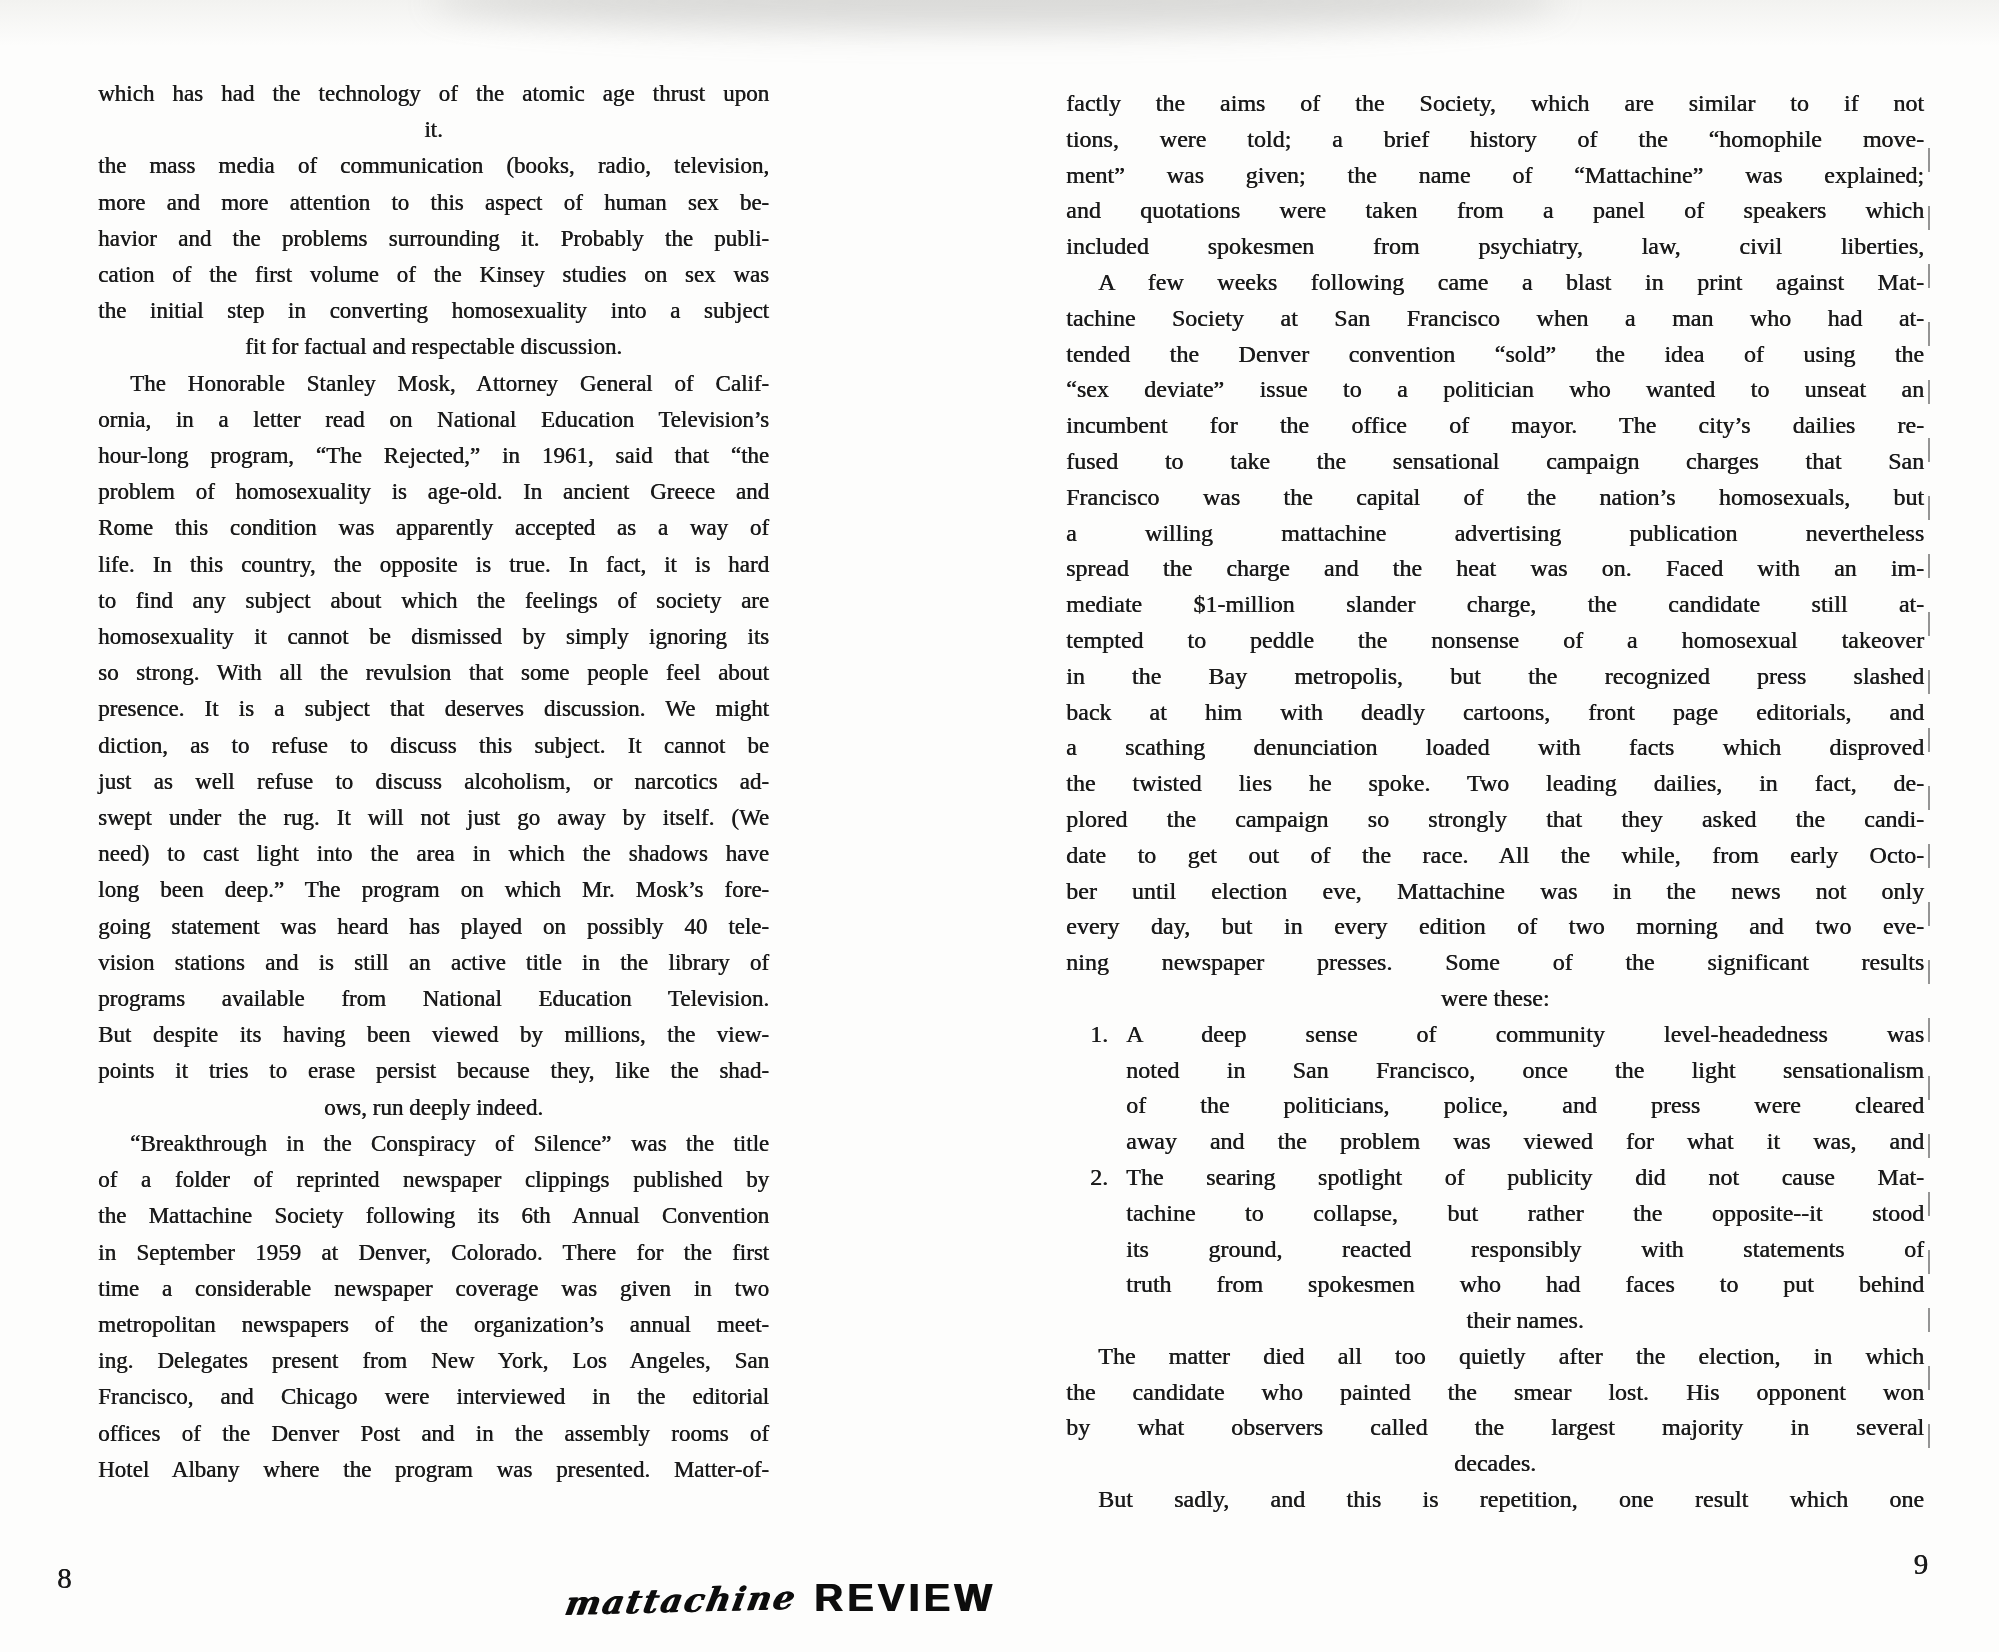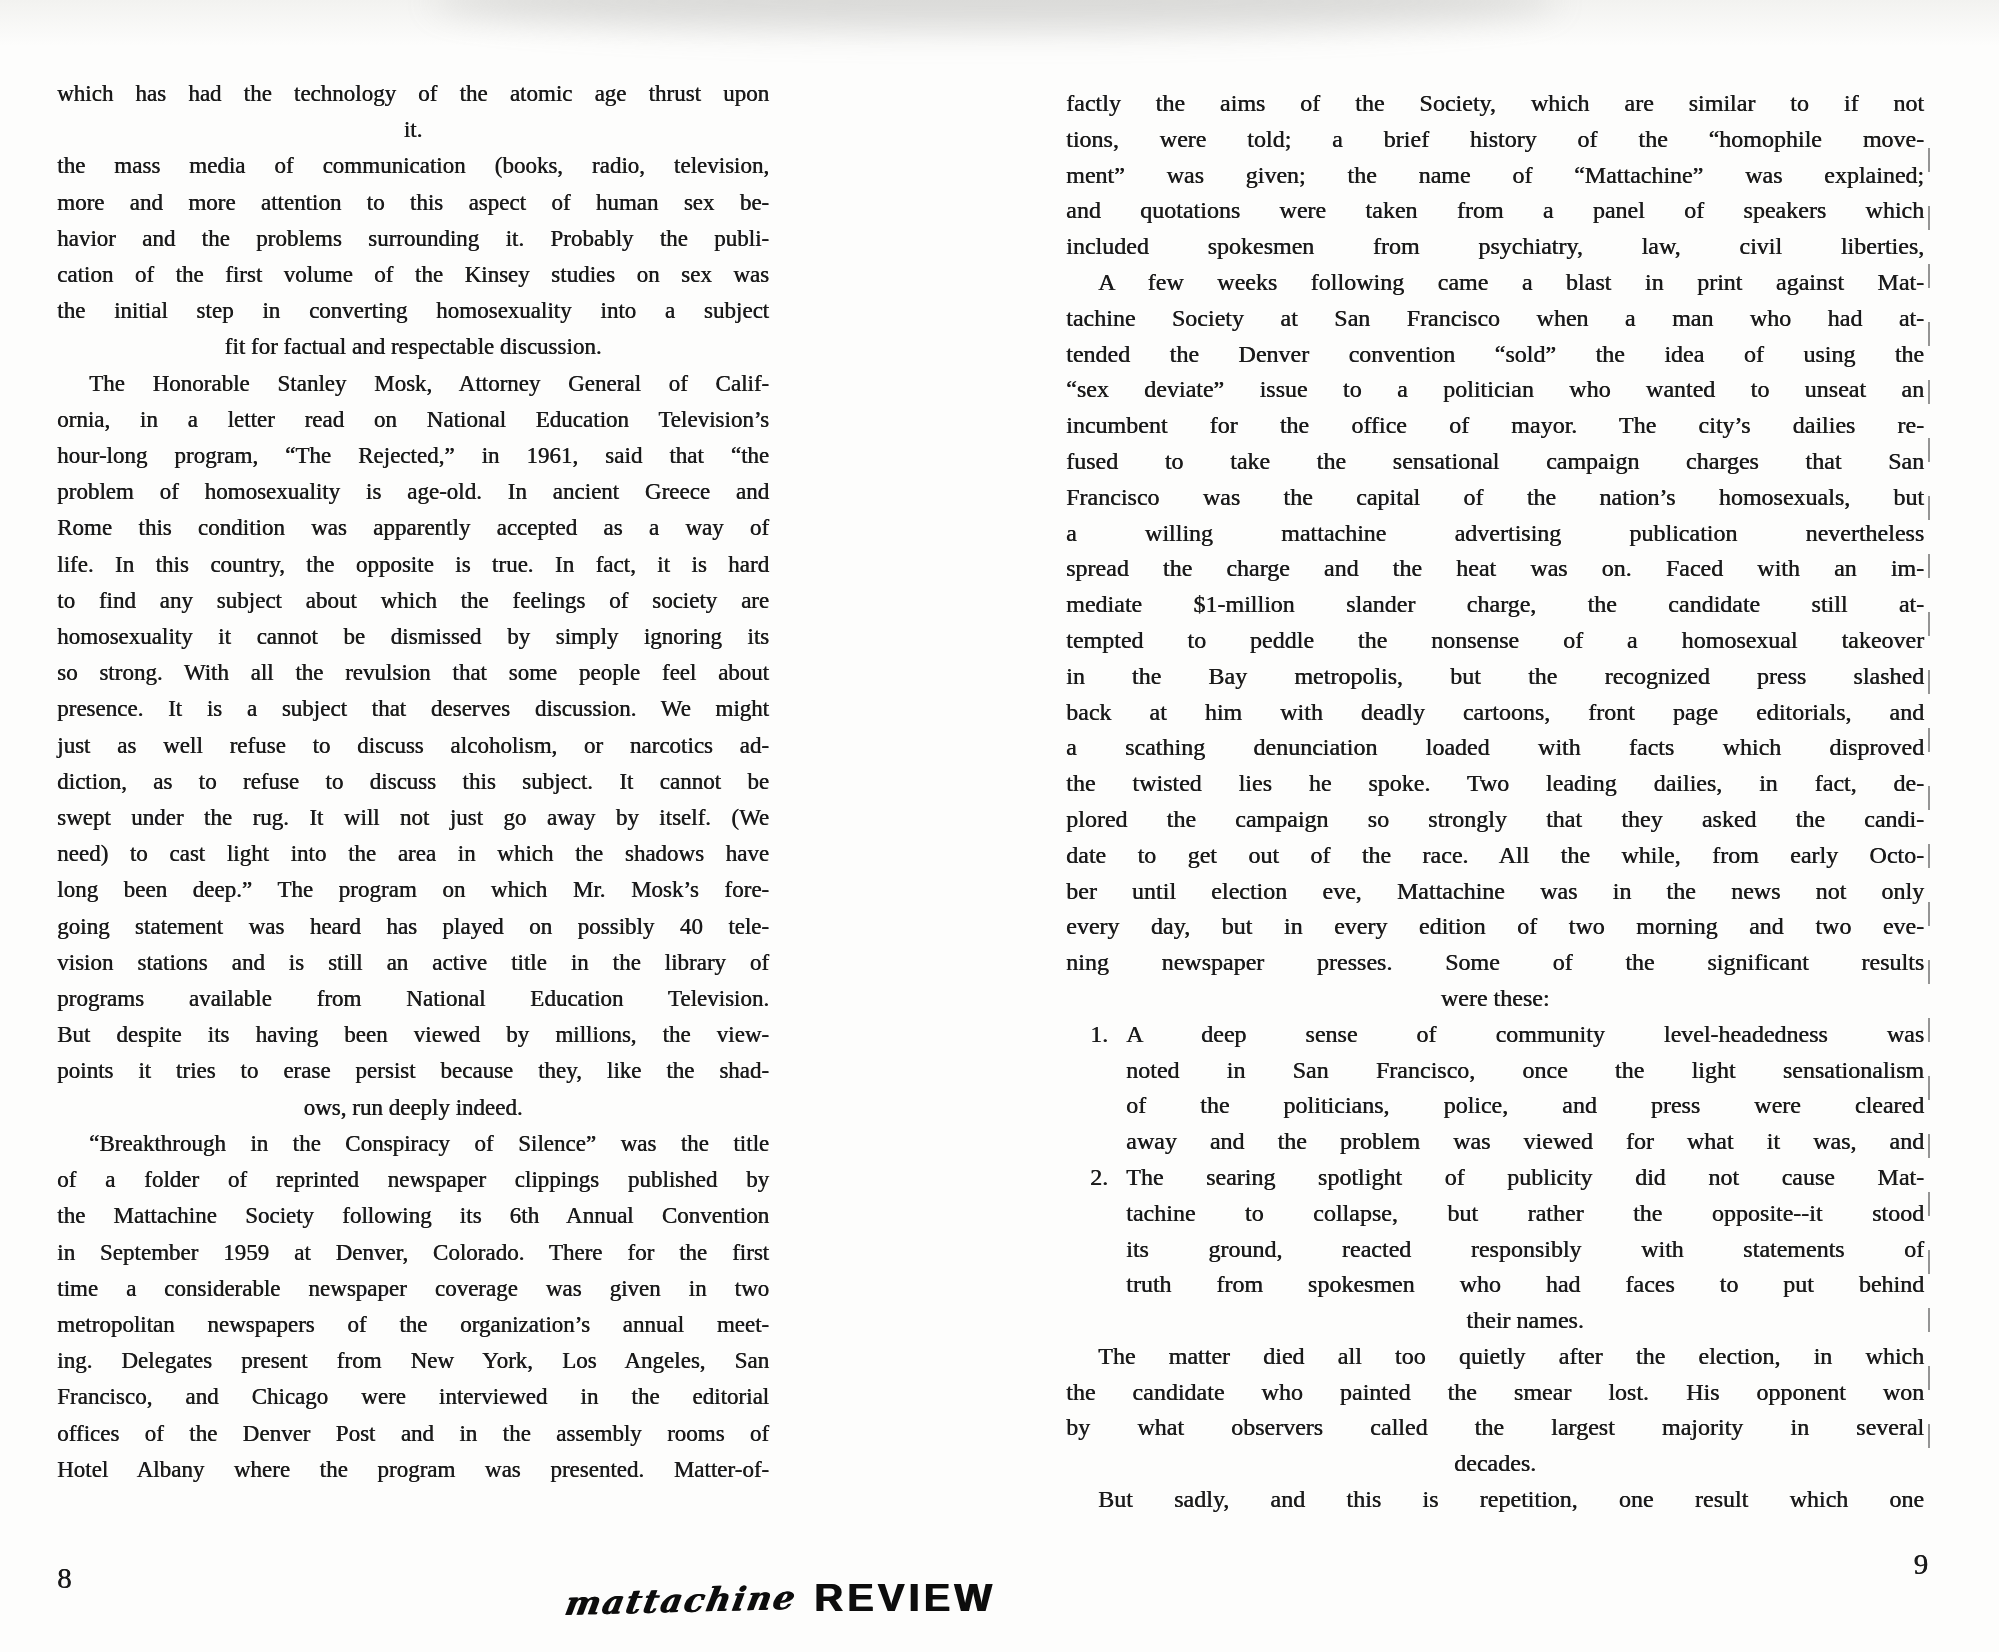--- a/index.html
+++ b/index.html
@@ -13,21 +13,21 @@
     color: #1b1b1b;
   }
   .shade-top {
     position: absolute; left: 430px; top: -28px; width: 1130px; height: 60px;
     background: #9c9c9a; opacity: .28; filter: blur(16px); border-radius: 50%;
   }
   .col { position: absolute; }
   .col-left  { left: 57px;  top: 76px; width: 712px; }
   .col-right { left: 1066px; top: 86px; width: 858px; }
   .line { position: relative; text-shadow: .5px 0 0 currentColor; }
-  .col-left  .line { font-size: 23px; line-height: 36.2px; }
+  .col-left  .line { font-size: 23px; line-height: 36.2px; margin-left: 41px; }
   .col-right .line { font-size: 24px; line-height: 35.8px; }
   .line.j { text-align: justify; text-align-last: justify; }
   .line.l { text-align: center; }
   .line.ind { text-indent: 32px; }
   .line.li1, .line.lic { padding-left: 60px; }
   .line .marker { position: absolute; left: 24px; top: 0; }
   .pagenum { position: absolute; font-size: 29px; text-shadow: .5px 0 0 currentColor; }
   .pagenum-left  { left: 57px; top: 1562px; }
   .pagenum-right { left: 1884px; top: 1548px; width: 44px; text-align: right; }
   .footer-logo {
@@ -92,23 +92,23 @@
       <div class="line j"><span class="txt">life. In this country, the opposite is true. In fact, it is hard</span></div>
 
       <div class="line j"><span class="txt">to find any subject about which the feelings of society are</span></div>
 
       <div class="line j"><span class="txt">homosexuality it cannot be dismissed by simply ignoring its</span></div>
 
       <div class="line j"><span class="txt">so strong. With all the revulsion that some people feel about</span></div>
 
       <div class="line j"><span class="txt">presence. It is a subject that deserves discussion. We might</span></div>
 
+      <div class="line j"><span class="txt">diction, as to refuse to discuss this subject. It cannot be</span></div>
+
       <div class="line j"><span class="txt">just as well refuse to discuss alcoholism, or narcotics ad-</span></div>
-
-      <div class="line j"><span class="txt">diction, as to refuse to discuss this subject. It cannot be</span></div>
 
       <div class="line j"><span class="txt">swept under the rug. It will not just go away by itself. (We</span></div>
 
       <div class="line j"><span class="txt">need) to cast light into the area in which the shadows have</span></div>
 
       <div class="line j"><span class="txt">long been deep.” The program on which Mr. Mosk’s fore-</span></div>
 
       <div class="line j"><span class="txt">going statement was heard has played on possibly 40 tele-</span></div>
 
       <div class="line j"><span class="txt">vision stations and is still an active title in the library of</span></div>

